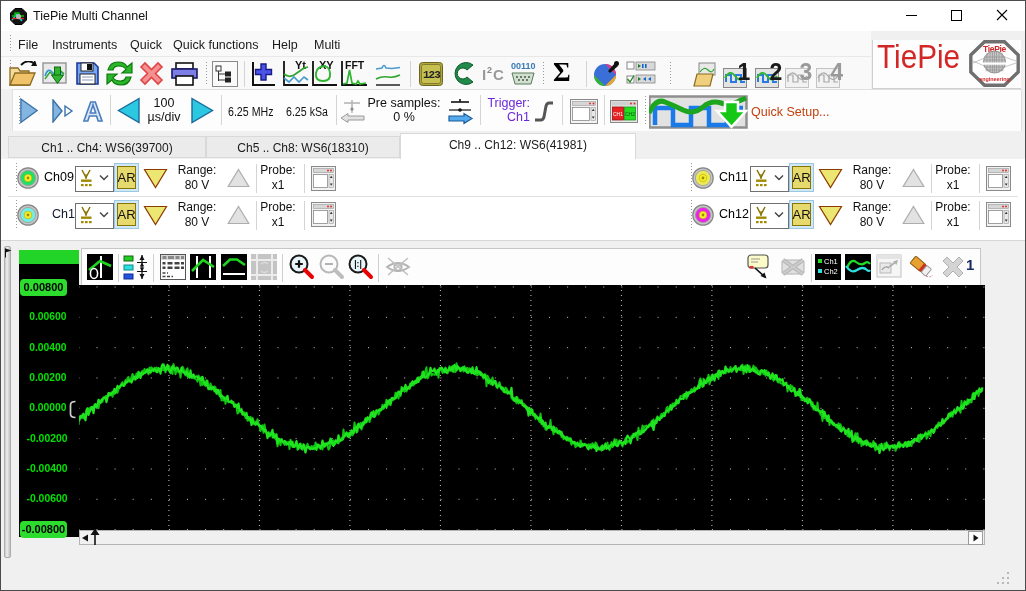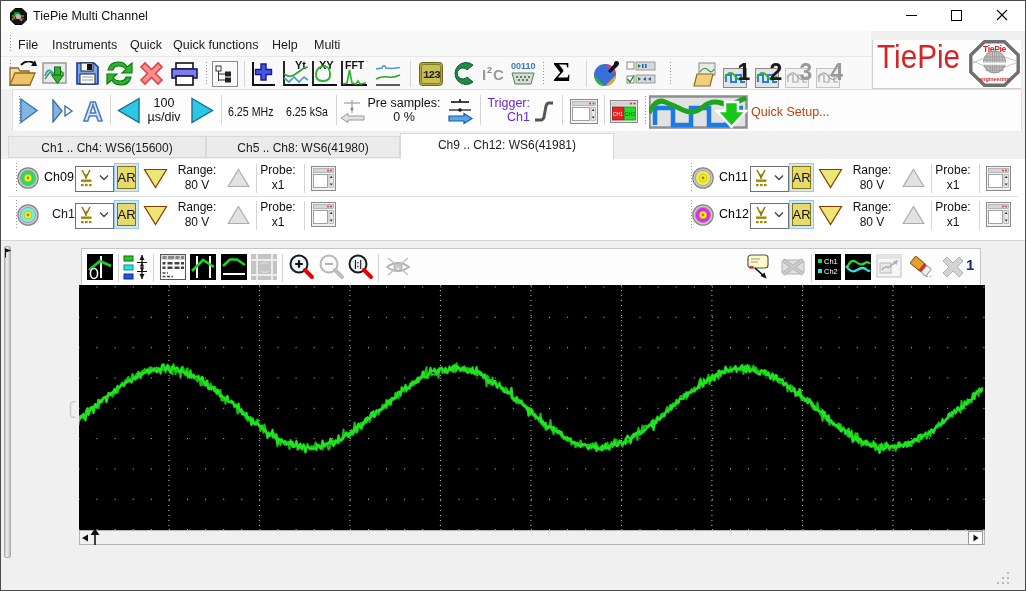--- a/index.html
+++ b/index.html
@@ -346,23 +346,23 @@
 <svg class="abs" style="left:649px;top:95px" width="100" height="34" viewBox="0 0 100 34">
 <rect x="0.5" y="1.5" width="97" height="31" fill="#e2e2e2" stroke="#8f8f8f" stroke-width="2.5"></rect>
 <path d="M6 30 L6 13 L24 13 L24 30 L42 30 L42 13 L60 13 L60 30 L78 30 L78 13 L94 13" stroke="#1a7ae8" stroke-width="4.5" fill="none"></path>
 <path d="M0 18 Q7 3 16 7 Q26 11 34 15 Q45 20 54 12 Q62 5 72 8 Q82 11 90 6 L97 3" stroke="#1da51d" stroke-width="5" fill="none"></path>
 <path d="M76 7 L89 7 L89 16 L97 16 L82.5 32 L68 16 L76 16 Z" fill="#16c816" stroke="#ffffff" stroke-width="2.5"></path>
 </svg>
 <div class="abs txt13" style="left:751px;top:105px;">Quick Setup...</div>
   </div>
 
 <div class="abs tabrow"></div>
-<div class="abs tab" style="left:8px;top:136px;width:198px;">Ch1 .. Ch4: WS6(15600)</div>
-<div class="abs tab" style="left:206px;top:136px;width:194px;">Ch5 .. Ch8: WS6(41980)</div>
-<div class="abs tab active" style="left:400px;top:133px;width:214px;">Ch9 .. Ch12: WS6(41981)</div>
+<div class="abs tab" style="left:8px;top:136px;width:198px;">Ch1 .. Ch4: WS6(39700)</div>
+<div class="abs tab" style="left:206px;top:136px;width:194px;">Ch5 .. Ch8: WS6(18310)</div>
+<div class="abs tab active" style="left:400px;top:133px;width:236px;">Ch9 .. Ch12: WS6(41981)</div>
 
 <div class="abs chpanel"></div>
 <div class="abs" style="left:8px;top:196px;width:1010px;height:1px;background:#e0e0e0"></div>
 <div id="channels">
     <div class="abs dotted-h" style="left:14px;top:163px;height:30px"></div>
 <svg class="abs" style="left:16.5px;top:167px" width="22" height="22" viewBox="0 0 22 22">
 <circle cx="11" cy="11" r="10.2" fill="#c6c6c6" stroke="#858585" stroke-width="1.2"></circle>
 <circle cx="11" cy="11" r="7.6" fill="#1fe066" stroke="#9a9a9a" stroke-width="0.8"></circle>
 <circle cx="11" cy="11" r="3.8" fill="#f6f22a" stroke="#b8a800" stroke-width="0.6"></circle>
 <circle cx="11" cy="11" r="1.4" fill="#a08800"></circle>
@@ -524,20 +524,32 @@
 <circle cx="17" cy="4.5" r="1" fill="#e03030"></circle>
       <circle cx="20" cy="4.5" r="1" fill="#e03030"></circle>
 <rect x="2.5" y="8.5" width="14" height="13" fill="#fff" stroke="#8a8a8a" stroke-width="0.8"></rect>
 <rect x="18" y="8.5" width="4.5" height="13" fill="#e8e8e8" stroke="#9a9a9a" stroke-width="0.6"></rect>
 <path d="M18.8 12 L20.2 9.8 L21.6 12 Z" fill="#333"></path>
 <path d="M18.8 17.5 L20.2 19.7 L21.6 17.5 Z" fill="#333"></path>
 </svg>
   </div>
 
 <div class="abs graph-outer">
+  <div class="axiscol" id="axiscol">
+      <div style="position:absolute;left:0;top:0;width:60px;height:14px;background:#21d427"></div>
+      <div style="position:absolute;left:1px;top:28.5px;width:47px;height:17px;background:#2ddd2d;border-radius:4px;color:#000;font-size:11px;font-weight:bold;text-align:center;line-height:17px;">0.00800</div>
+      <div class="axis-label" style="top:60px;">0.00600</div>
+      <div class="axis-label" style="top:91px;">0.00400</div>
+      <div class="axis-label" style="top:121px;">0.00200</div>
+      <div class="axis-label" style="top:151px;">0.00000</div>
+      <div class="axis-label" style="top:182px;">-0.00200</div>
+      <div class="axis-label" style="top:212px;">-0.00400</div>
+      <div class="axis-label" style="top:242px;">-0.00600</div>
+      <div style="position:absolute;left:1px;top:271px;width:47px;height:17px;background:#2ddd2d;border-radius:4px;color:#000;font-size:11px;font-weight:bold;text-align:center;line-height:17px;">-0.00800</div>
+    </div>
   <div class="gtoolbar" id="gtoolbar">
       <svg style="position:absolute;left:5px;top:5px" width="26" height="26" viewBox="0 0 26 26">
         <rect width="26" height="26" fill="#000"></rect>
 <line x1="14" y1="2" x2="14" y2="24" stroke="#ffffff" stroke-width="2"></line>
 <path d="M2 16 L13 7 L24 12" stroke="#1fd41f" stroke-width="2.6" fill="none"></path>
 <ellipse cx="7" cy="19.5" rx="3.6" ry="5" fill="none" stroke="#ffffff" stroke-width="1.6"></ellipse>
       </svg>
 <div style="position:absolute;left:36px;top:5px;width:1px;height:28px;background:#d0d0d0"></div>
 <svg style="position:absolute;left:41px;top:5px" width="26" height="26" viewBox="0 0 26 26">
         <rect x="1" y="2" width="9" height="5" fill="#22cc22" stroke="#116611"></rect>

